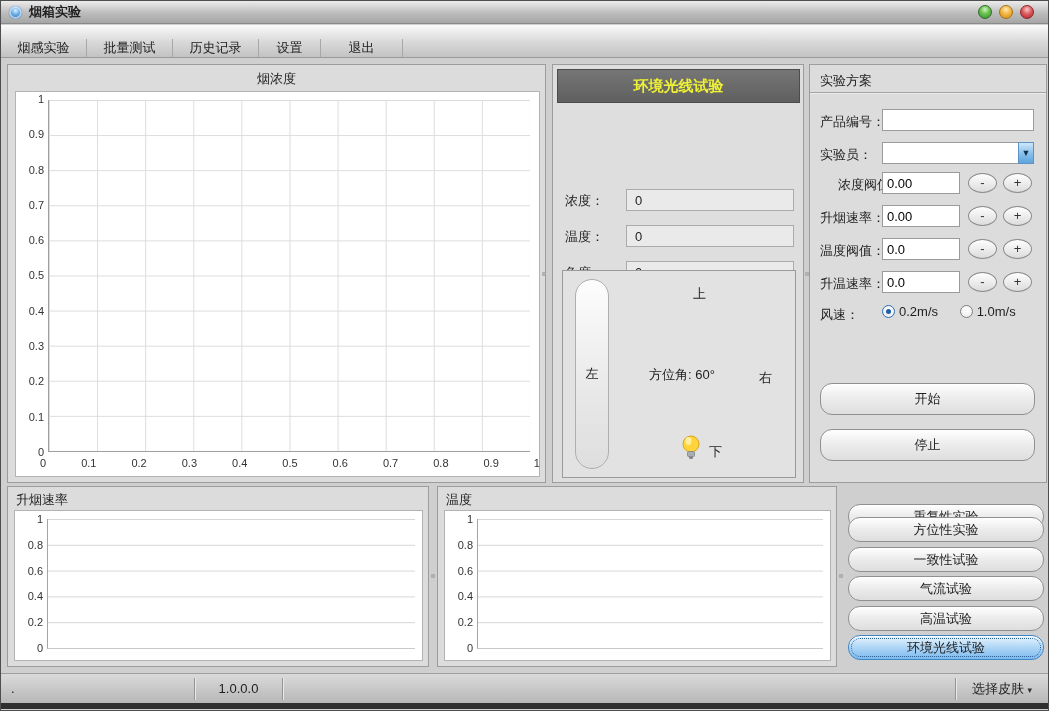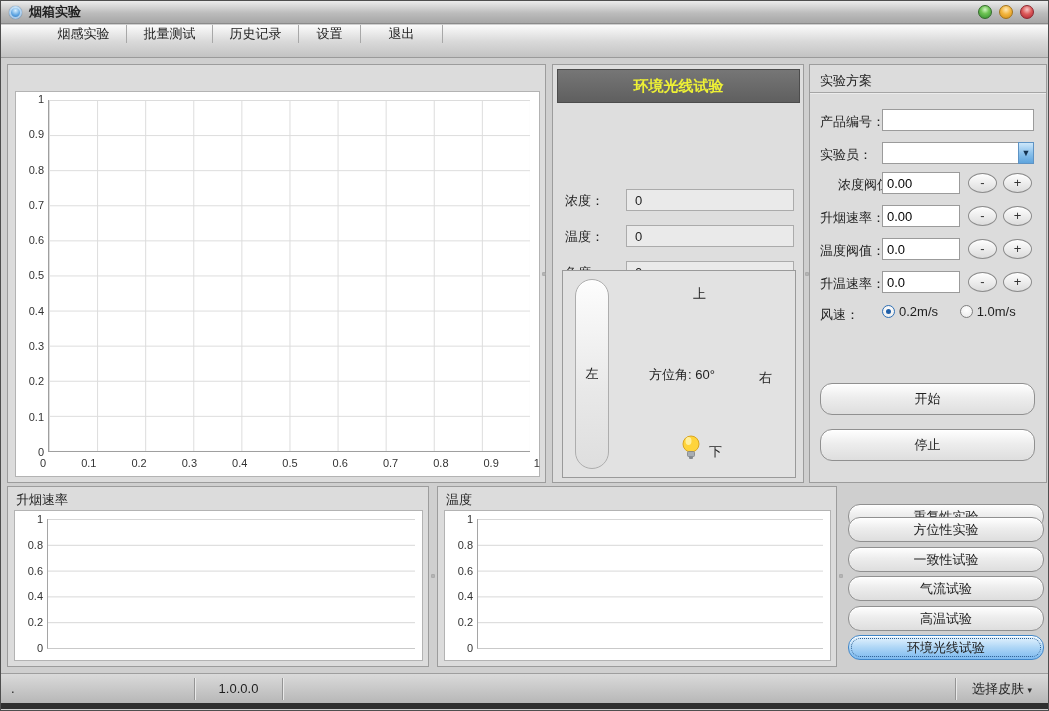--- a/index.html
+++ b/index.html
@@ -19,21 +19,21 @@
   .title-text { font-weight:bold; color:#222; }
   .win-btns { position:absolute; right:14px; top:4px; display:flex; gap:7px; }
   .wbtn { width:14px; height:14px; border-radius:50%; }
   .wbtn.green { background:radial-gradient(circle at 50% 30%, #d2f3c4 0%, #6fc454 40%, #2f8a2d 100%); border:1px solid #356b2c; }
   .wbtn.orange { background:radial-gradient(circle at 50% 30%, #ffe9b8 0%, #f3b63f 45%, #cf8a14 100%); border:1px solid #a3731c; }
   .wbtn.red { background:radial-gradient(circle at 50% 30%, #f6c7c7 0%, #dd5b5b 45%, #aa2230 100%); border:1px solid #8d2730; }
 
   
   .menubar { left:0; top:24px; width:100%; height:33px;
     background:linear-gradient(#fbfbfb,#dadada 50%,#c3c3c3);
-    border-bottom:1px solid #9a9a9a; display:flex; align-items:flex-start;padding-left:40px; }
+    border-bottom:1px solid #9a9a9a; display:flex; align-items:flex-end; }
   .menu-item { display:flex; align-items:center; justify-content:center;
     border-right:1px solid #a8a8a8; color:#222; cursor:default; }
   .menu-item:nth-child(1){width:86px;} .menu-item:nth-child(2){width:86px;}
   .menu-item:nth-child(3){width:86px;} .menu-item:nth-child(4){width:62px;}
   .menu-item:nth-child(5){width:82px;}
 
   
   .panel { background:#dcdcdc; border:1px solid #9c9c9c; }
   .group-title { color:#222; }
 
@@ -124,20 +124,21 @@
 
   <div class="abs menubar">
     <div class="menu-item">烟感实验</div>
     <div class="menu-item">批量测试</div>
     <div class="menu-item">历史记录</div>
     <div class="menu-item">设置</div>
     <div class="menu-item">退出</div>
   </div>
 
   <div class="abs panel" style="left:6px;top:63px;width:539px;height:419px;">
+    <div class="abs group-title" style="left:0;top:5px;width:100%;text-align:center;">烟浓度</div>
     <div class="abs chart-white" style="left:7px;top:26px;width:525px;height:386px;">
       <div class="abs plot" style="left:32px;top:8px;width:482px;height:352px;"></div>
       <div class="abs ytick-col" style="left:2px;top:2px;width:26px;height:364px;">
           <span class="tick">1</span>
           <span class="tick">0.9</span>
           <span class="tick">0.8</span>
           <span class="tick">0.7</span>
           <span class="tick">0.6</span>
           <span class="tick">0.5</span>
           <span class="tick">0.4</span>

